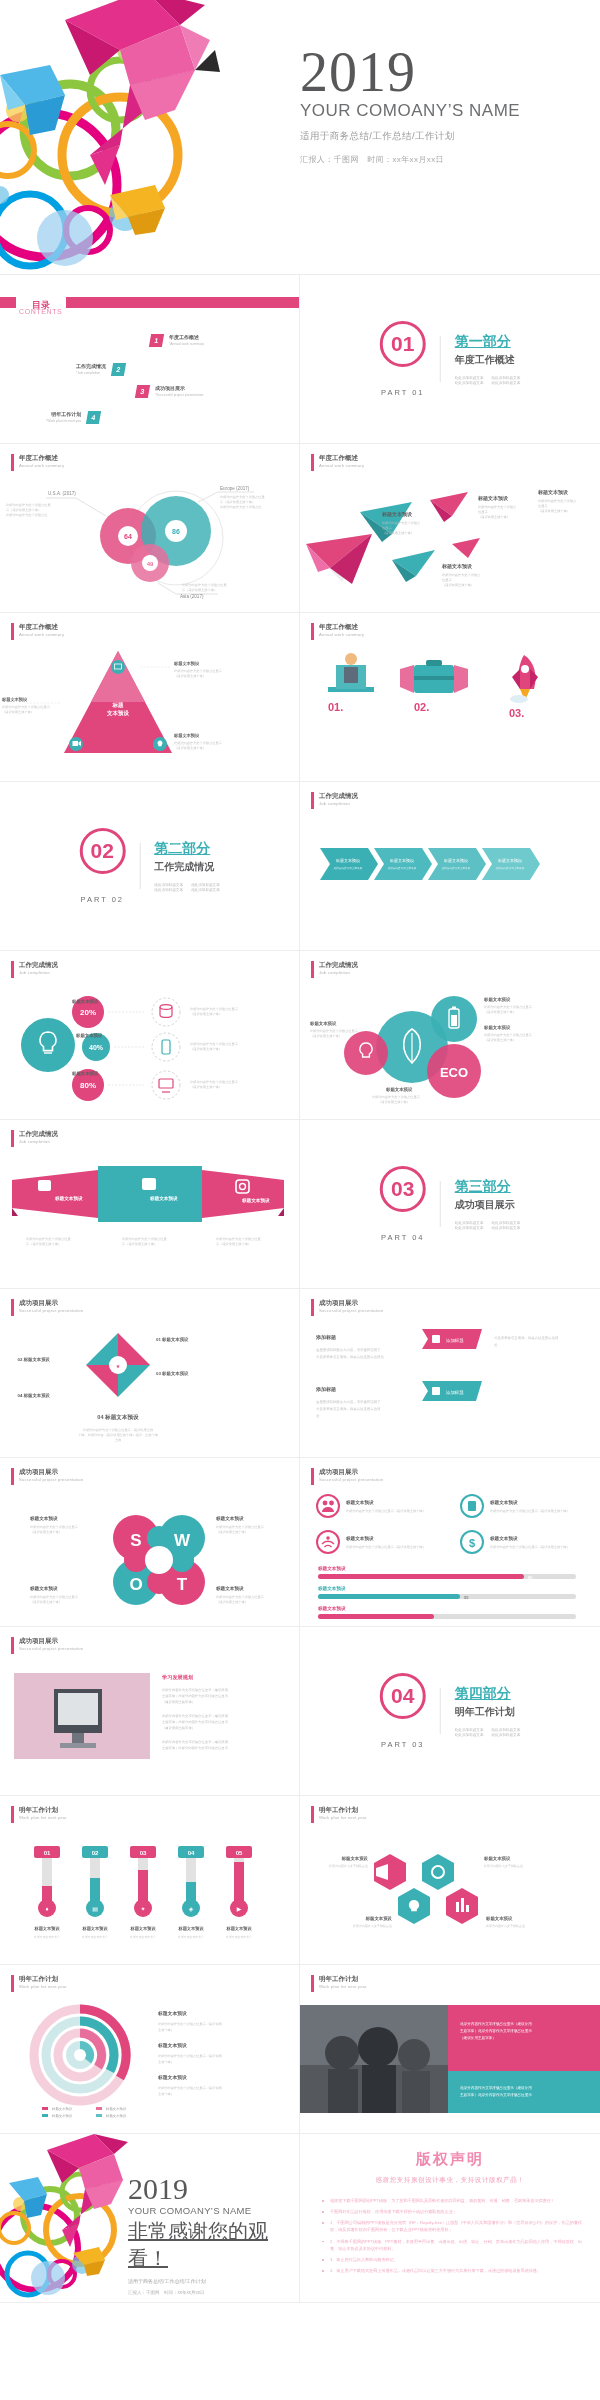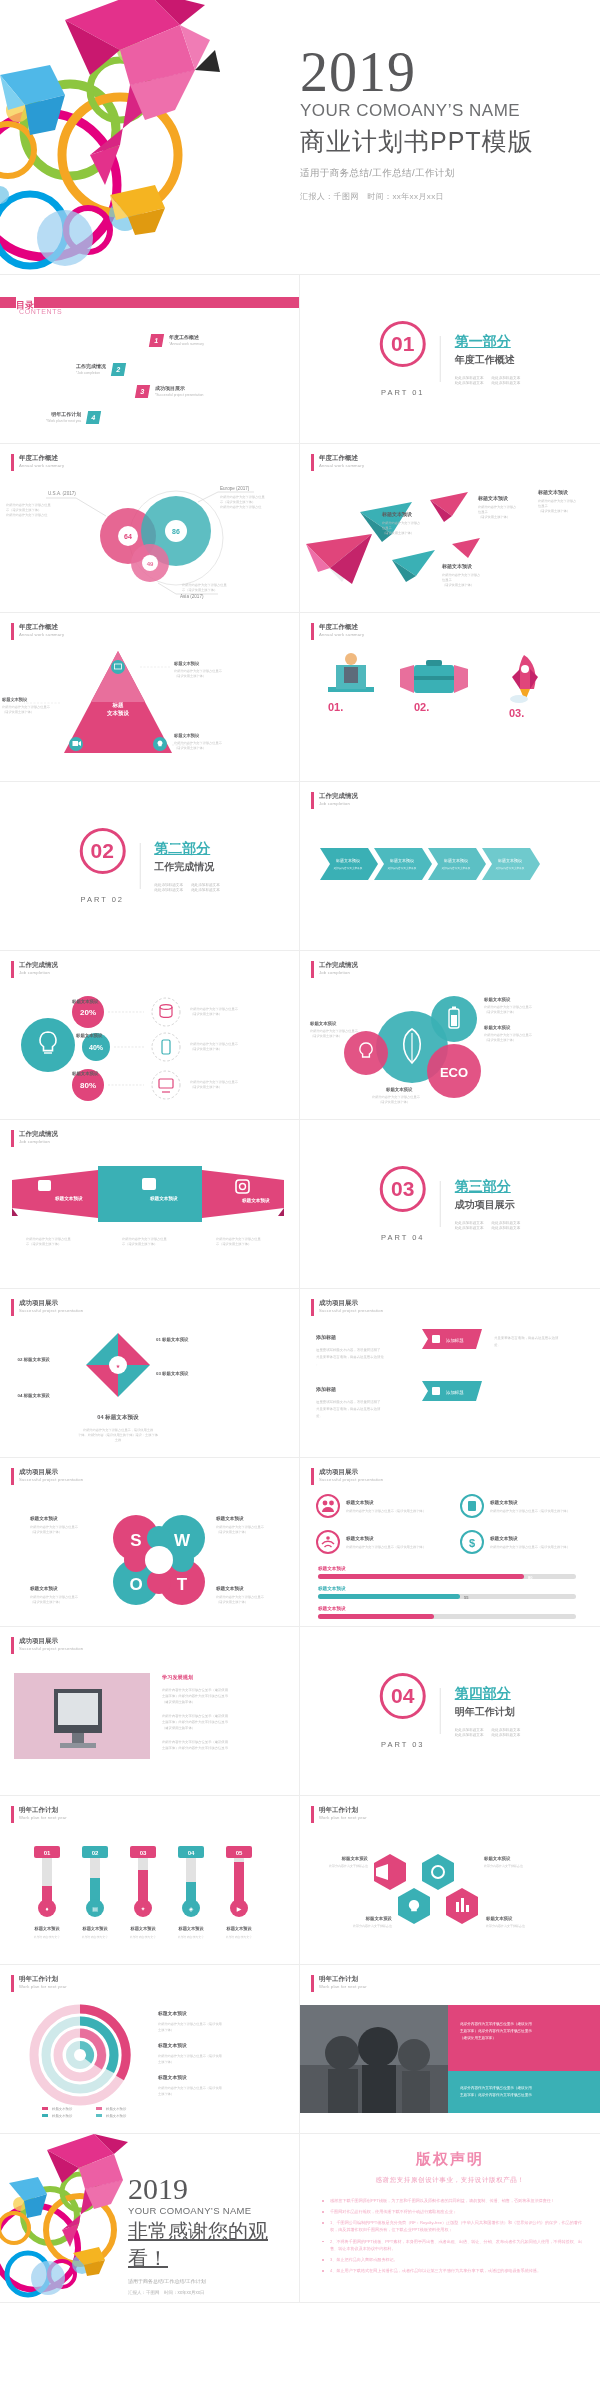--- a/index.html
+++ b/index.html
@@ -122,31 +122,30 @@
         <g>
           <polygon points="140,215 185,205 195,228 158,237" fill="#f5b421"></polygon>
           <polygon points="158,237 195,228 185,252 165,255" fill="#e09a10"></polygon>
           <polygon points="140,215 158,237 146,240" fill="#fbd469"></polygon>
         </g>
       </svg>
     </div>
     <div class="cover-text">
       <div class="c-year">2019</div>
       <div class="c-eng">YOUR COMOANY’S NAME</div>
-      <div class="c-cn">商业计划书PPT模版</div>
       <div class="c-sub">适用于商务总结/工作总结/工作计划</div>
       <div class="c-meta">汇报人：千图网　时间：xx年xx月xx日</div>
     </div>
   </div>
 
   <div class="grid">
 
     <div class="slide">
       <div style="position:absolute;left:0;top:22px;width:300px;height:11px;background:#e0457b;"></div>
-      <div style="position:absolute;left:16px;top:19px;background:#fff;padding:0 0;">
+      <div style="position:absolute;left:16px;top:19px;background:#fff;padding:0 16px;">
         <span style="font-size:9px;font-weight:bold;color:#e0457b;">目录</span>
       </div>
       <div style="position:absolute;left:19px;top:33px;font-size:7px;color:#e88ab0;letter-spacing:.6px;">CONTENTS</div>
 
       <div style="position:absolute;left:150px;top:59px;display:flex;gap:6px;align-items:flex-start;">
         <div style="width:13px;height:13px;background:#e0457b;transform:skewX(-10deg);color:#fff;font-size:7px;font-weight:bold;display:flex;align-items:center;justify-content:center;">1</div>
         <div>
             <div class="txt-lbl">年度工作概述</div>
              <div class="txt-tiny" style="margin-top:2px">*Annual work summary</div>
           </div>

